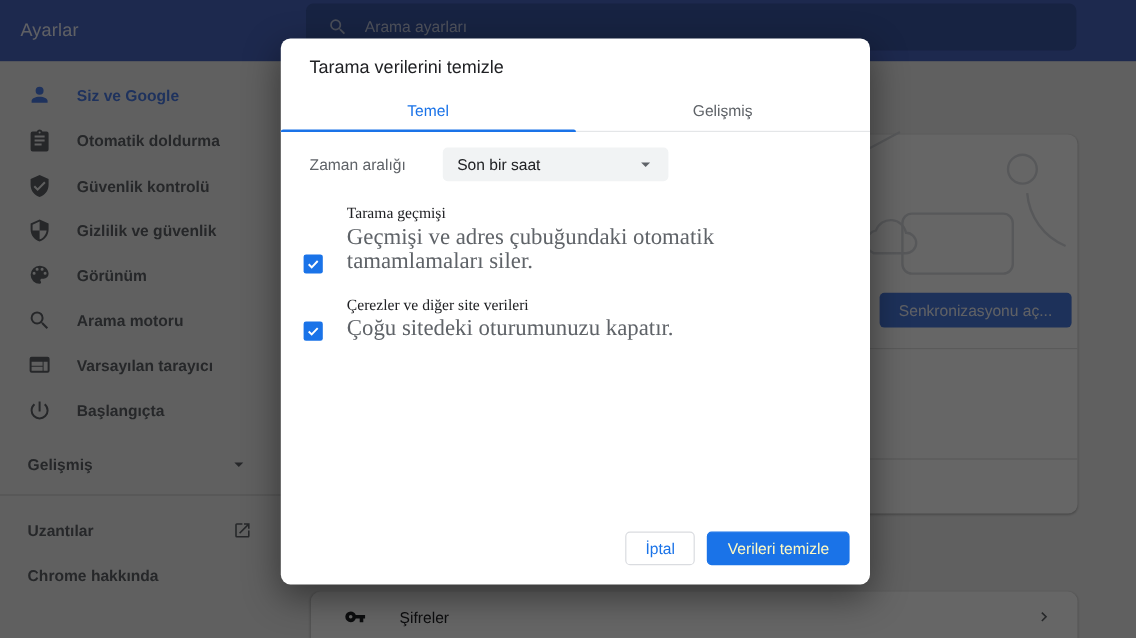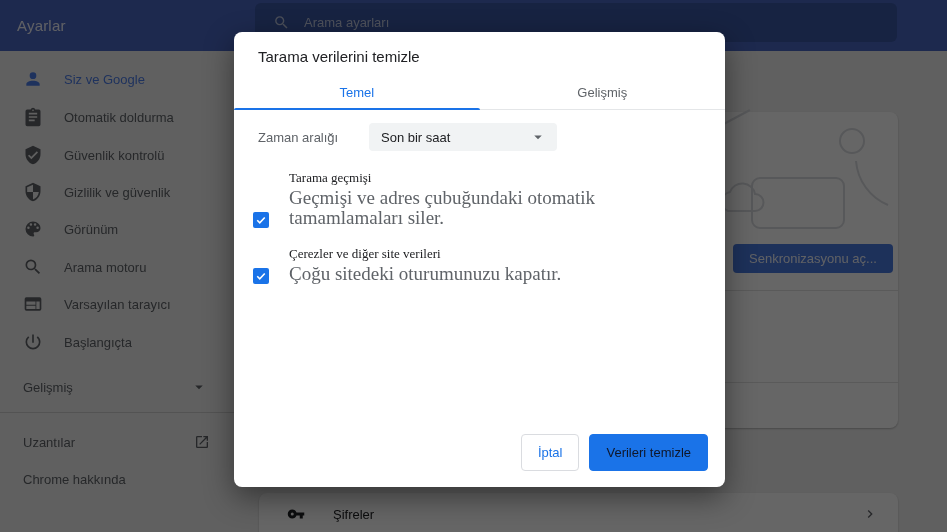--- a/index.html
+++ b/index.html
@@ -13,21 +13,21 @@
 
   .topbar { position:absolute; left:0; top:0; width:947px; height:51px; background:#4a66c2; }
   .app-title { position:absolute; left:17px; top:0; line-height:51px; font-size:15px; color:#eef1fb; letter-spacing:.2px; }
   .searchbox { position:absolute; left:255px; top:3px; width:642px; height:39px; background:#3a57a5; border-radius:6px; display:flex; align-items:center; padding-left:18px; }
   .searchbox svg { flex:0 0 auto; margin-right:14px; }
   .searchbox input { background:transparent; border:none; outline:none; font-size:13px; color:#e8ebf5; width:500px; font-family:Liberation Sans, sans-serif; }
   .searchbox input::placeholder { color:#c2cbe3; opacity:1; }
 
   .sidebar { position:absolute; left:0; top:51px; width:243px; height:481px; }
   .nav-item { position:absolute; left:0; width:240px; height:38px; display:flex; align-items:center; padding-left:23px; cursor:pointer; }
-  .nav-item .lbl { margin-left:21px; font-size:13px; font-weight:400; color:#5f6368; }
+  .nav-item .lbl { margin-left:21px; font-size:13px; font-weight:700; color:#5f6368; }
   .nav-item.selected .lbl { color:#4d7de8; }
   .nav-icon { width:20px; height:20px; fill:#5f6368; }
   .nav-item.selected .nav-icon { fill:#4d7de8; }
   .nav-caret { margin-left:auto; margin-right:32px; fill:#5f6368; }
   .nav-trailing { margin-left:auto; margin-right:30px; fill:#5f6368; }
   .side-divider { position:absolute; left:0; top:361px; width:240px; height:1px; background:#cfcfcf; }
 
   .content-card { position:absolute; background:#ffffff; border-radius:8px; box-shadow:0 1px 2px rgba(0,0,0,.25); }
   .sync-card { left:259px; top:112px; width:639px; height:316px; }
   .card-divider { position:absolute; left:0; width:100%; height:1px; background:#e0e0e0; }
@@ -56,23 +56,23 @@
   .dropdown svg { margin-left:auto; fill:#5f6368; }
 
   .cb-rows { position:absolute; left:19px; top:136px; right:24px; }
   .cb-row { display:flex; align-items:flex-end; margin-bottom:16px; cursor:pointer;font-family:Liberation Serif, serif; }
   .checkbox { flex:0 0 auto; width:16px; height:16px; background:#1a73e8; border-radius:2px; display:flex; align-items:center; justify-content:center; margin-right:20px; }
   .cb-text { line-height:20px; }
   .cb-title { font-size:13px; color:#202124; }
   .cb-desc { font-size:19px; color:#5f6368; max-width:370px; }
 
   .dlg-footer { position:absolute; right:17px; bottom:16px; display:flex; gap:10px; }
-  .btn { height:37px; padding:0 16px; border-radius:4px; font-size:13px; font-weight:500; font-family:"Liberation Sans", sans-serif; cursor:pointer; }
+  .btn { height:28px; padding:0 16px; border-radius:4px; font-size:13px; font-weight:500; font-family:"Liberation Sans", sans-serif; cursor:pointer; }
   .btn-secondary { background:#ffffff; color:#1a73e8; border:1px solid #dadce0; }
-  .btn-primary { background:#1a73e8; color:#0f172a; border:1px solid #1a73e8; }
+  .btn-primary { background:#1a73e8; color:#fef9c3; border:1px solid #1a73e8; }
 </style>
 </head>
 <body>
 
 <div class="stage">
 
   <div class="bg">
 
     <header class="topbar">
       <div class="app-title">Ayarlar</div>

